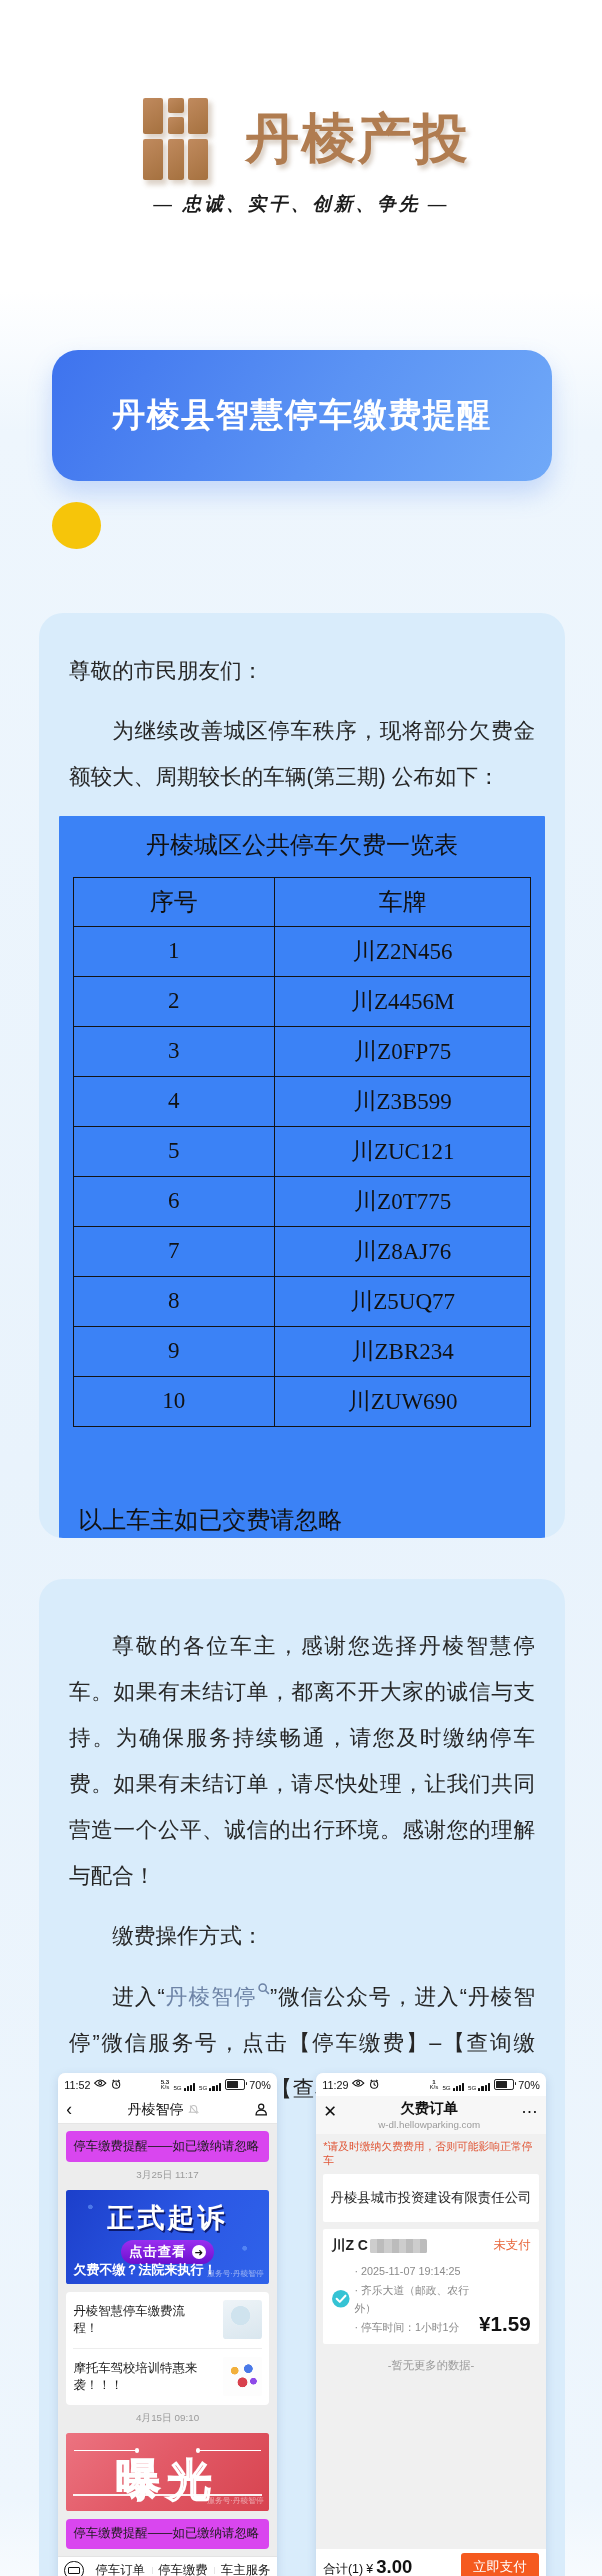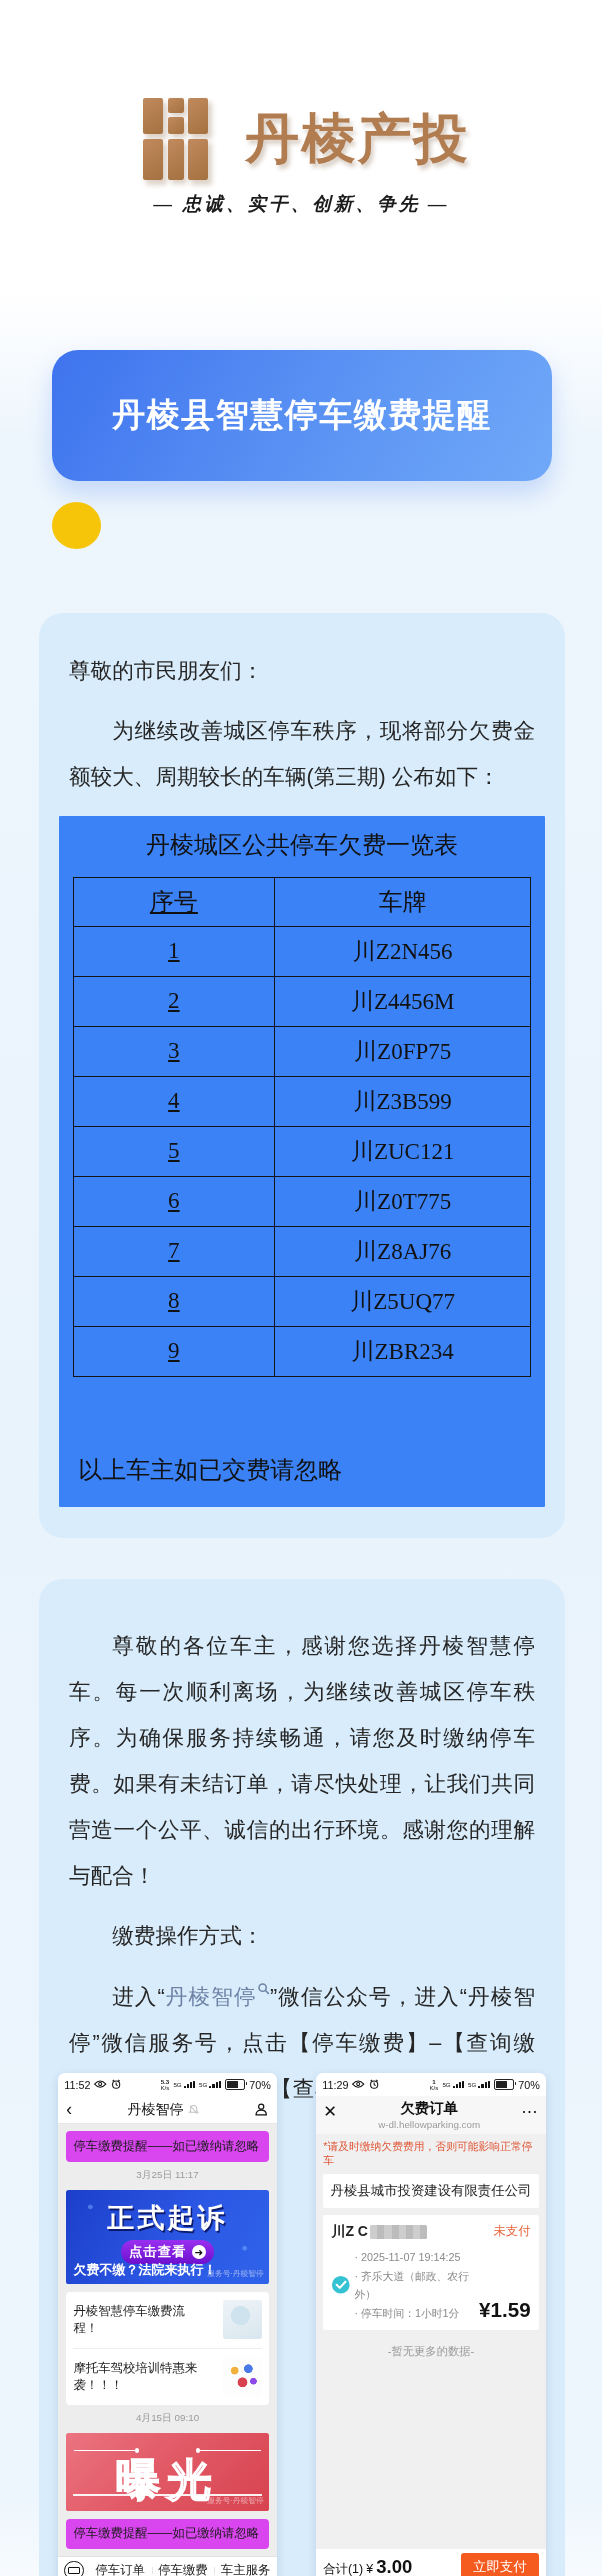--- a/index.html
+++ b/index.html
@@ -39,31 +39,31 @@
   .link{color:#6d83a6;}
   .sup-ico{position:relative;top:-8.2px;display:inline-block;}
 
   
   #tbl-wrap{background:#3b82f6;margin:15.5px -10.3px 0 -10.3px;padding:13.4px 9.3px 21.6px 9.3px;border-radius:1px;}
   #tbl-title{font-family:"Liberation Serif","DejaVu Serif",serif;font-size:24px;color:#111;text-align:center;margin-bottom:15.5px;}
   table.debt{width:98%;margin:0 auto;border-collapse:collapse;font-family:"Liberation Serif","DejaVu Serif",serif;}
   table.debt th,table.debt td{border:1.5px solid #141414;text-align:center;font-weight:normal;color:#111;}
   table.debt th{height:46px;font-size:24px;}
   table.debt td{height:47px;font-size:23px;}
-  td.c1,th.c1{width:44%;text-decoration:underline;}
+  td.c1,th.c1{width:44%;}
   #tbl-footer{font-family:"Liberation Serif","DejaVu Serif",serif;font-size:24px;color:#111;margin:77px 0 0 10.3px;}
 
   
   .phone{position:absolute;top:494px;height:511px;border-radius:7.2px;overflow:hidden;
          box-shadow:0 3.1px 9.3px rgba(60,90,140,.18);background:#ededed;}
   #phoneL{left:19px;width:219px;}
   #phoneR{left:277px;width:230px;background:#f0f0f0;}
   .sbar{height:23px;background:#fff;display:flex;align-items:center;justify-content:space-between;
         padding:0 6.2px;font-size:10.8px;color:#111;}
-  .sbar .lft,.sbar .rgt{display:flex;align-items:center;gap:4px;}
+  .sbar .lft,.sbar .rgt{display:flex;gap:4px;}
   .kps{display:flex;flex-direction:column;align-items:center;line-height:5.7px;font-size:6.2px;color:#222;}
   .sig{display:flex;align-items:flex-end;gap:1px;}
   .sig i{display:block;width:2.1px;background:#111;border-radius:0.5px;}
   .sig span{font-size:6.2px;margin-right:1px;}
   .batt{position:relative;width:18.5px;height:9.3px;border:1px solid #222;border-radius:2.1px;}
   .batt::after{content:"";position:absolute;right:-3.1px;top:2.1px;width:1.5px;height:3.1px;background:#222;border-radius:0.5px;}
   .batt i{position:absolute;left:1px;top:1px;bottom:1px;width:60%;background:#222;border-radius:0.5px;}
 
   
   .navL{height:27px;background:#fff;display:flex;align-items:center;justify-content:space-between;
@@ -113,21 +113,21 @@
   .titem+.titem::before{content:"";position:absolute;left:0;top:5.2px;bottom:5.2px;width:0.5px;background:#e5e5e5;}
 
   
   .hdrR{background:#f7f7f7;padding:3.1px 7.2px 4.1px 7.2px;display:flex;align-items:flex-start;justify-content:space-between;}
   .hdrR .x{font-size:16.5px;color:#111;margin-top:3.1px;}
   .hdrR .mid{flex:1;text-align:center;}
   .hdrR .t{font-size:14.4px;font-weight:bold;color:#111;}
   .hdrR .u{font-size:9.8px;color:#9a9a9a;margin-top:1px;}
   .hdrR .more{font-size:16.5px;color:#111;margin-top:3.1px;letter-spacing:1px;}
   .warn{color:#e05535;font-size:10.8px;padding:6.2px 7.2px 5.2px 7.2px;}
-  .wcard{background:#fff;border-radius:2.1px;margin:0 7.2px;height:34px;display:flex;align-items:center;justify-content:center;
+  .wcard{background:#fff;border-radius:2.1px;margin:0 7.2px;height:48px;display:flex;align-items:center;justify-content:center;
          font-size:13.4px;color:#222;}
   .ocard{background:#fff;border-radius:2.1px;margin:7.2px;padding:8.2px;}
   .orow1{display:flex;align-items:center;justify-content:space-between;}
   .plate{font-size:14px;font-weight:bold;color:#222;display:flex;align-items:center;gap:2px;}
   .mask{display:inline-block;width:57px;height:14.4px;border-radius:1.5px;
         background:repeating-linear-gradient(90deg,#cdcdcd 0 7.2px,#bcbcbc 7.2px 14.4px);filter:blur(0.6px);}
   .unpaid{color:#e8673c;font-size:12.4px;}
   .orow2{display:flex;margin-top:7.2px;}
   .chk{flex:0 0 23px;display:flex;align-items:center;}
   .lines{flex:1;color:#8a8a8a;font-size:10.8px;line-height:18.5px;}
@@ -209,28 +209,32 @@
               <td>川Z8AJ76</td>
             </tr>
         <tr>
               <td class="c1">8</td>
               <td>川Z5UQ77</td>
             </tr>
         <tr>
               <td class="c1">9</td>
               <td>川ZBR234</td>
             </tr>
+        <tr>
+              <td class="c1">10</td>
+              <td>川ZUW690</td>
+            </tr>
       </tbody>
         </table>
       <div id="tbl-footer">以上车主如已交费请忽略</div>
     </div>
   </div>
 
   <div id="card2" class="card abs">
-    <p class="para indent">尊敬的各位车主，感谢您选择丹棱智慧停车。每一次顺利离场，为继续改善城区停车秩序。为确保服务持续畅通，请您及时缴纳停车费。如果有未结订单，请尽快处理，让我们共同营造一个公平、诚信的出行环境。感谢您的理解与配合！</p>
+    <p class="para indent">尊敬的各位车主，感谢您选择丹棱智慧停车。如果有未结订单，都离不开大家的诚信与支持。为确保服务持续畅通，请您及时缴纳停车费。如果有未结订单，请尽快处理，让我们共同营造一个公平、诚信的出行环境。感谢您的理解与配合！</p>
     <p class="para indent mt28">缴费操作方式：</p>
     <p class="para indent mt28"><span>进入“</span><span class="link">丹棱智停</span><span class="sup-ico"><svg width="13.4" height="13.4" viewBox="0 0 26 26">
             <circle cx="11" cy="11" r="7" fill="none" stroke="#6d83a6" stroke-width="3"></circle>
             <line x1="16" y1="16" x2="23" y2="23" stroke="#6d83a6" stroke-width="3"></line>
           </svg></span><span>”微信公众号，进入“丹棱智停”微信服务号，点击【停车缴费】–【查询缴费】–【欠费订单】–【查看并支付】，勾选所有欠费订单进行缴费。</span></p>
 
     <div id="phoneL" class="phone">
       <div class="sbar">
         <div class="lft">
           <span>11:52</span>

